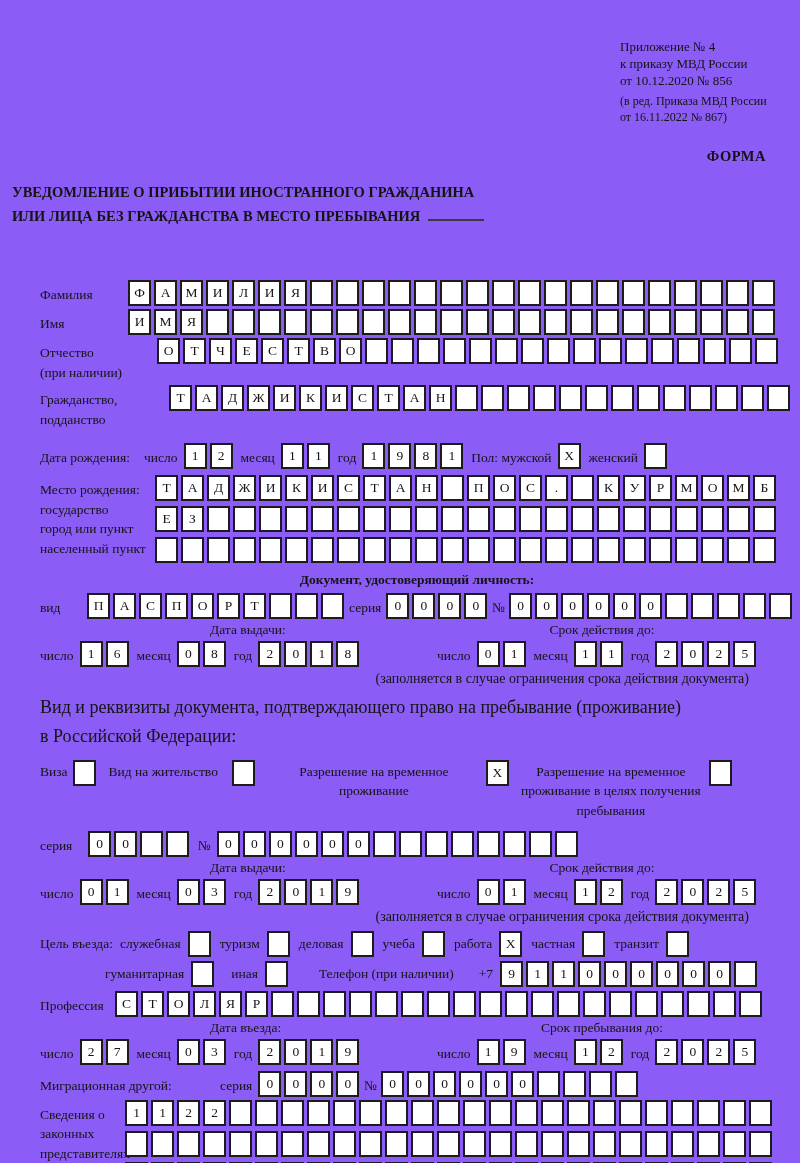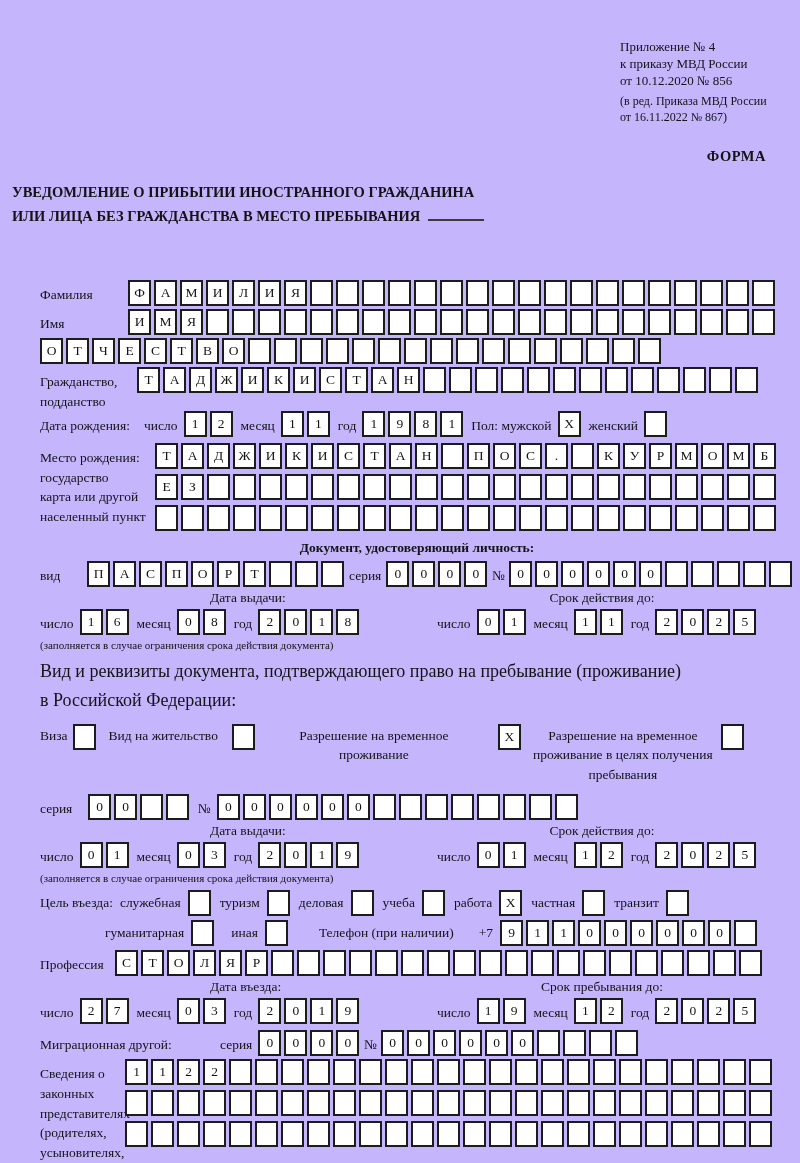--- a/index.html
+++ b/index.html
@@ -1,16 +1,16 @@
 <!DOCTYPE html>
 <html><head>
 <meta charset="utf-8">
 <style>
   html,body{margin:0;padding:0;background:#ffffff;}
-  .page{position:relative;width:800px;height:1163px;background:#c4b5fd;
+  .page{position:relative;width:800px;height:1163px;background:#8b5cf6;
         font-family:"Liberation Serif","DejaVu Serif",serif;color:#141414;overflow:hidden;}
   
   .apx{position:absolute;left:620px;top:38px;font-size:13px;line-height:1.32;white-space:nowrap;}
   .apx .amend{font-size:12px;line-height:1.33;margin-top:5px;}
   .forma{position:absolute;top:148px;right:34px;font-weight:bold;font-size:14.5px;letter-spacing:.5px;}
   .title{position:absolute;top:181px;left:12px;width:100%;font-weight:bold;font-size:14.5px;line-height:1.65;}
   .title .blank{display:inline-block;width:56px;height:13px;border-bottom:2px solid #3a3a3a;margin-left:8px;}
   .sec1{position:absolute;top:251px;left:0;width:100%;text-align:center;font-weight:bold;font-size:13px;letter-spacing:.2px;}
   
   .form{position:absolute;top:280px;left:40px;width:754px;font-size:13.5px;}
@@ -21,31 +21,31 @@
   .cell{box-sizing:border-box;width:23px;height:26px;border:2px solid #1c1c1c;display:flex;
         align-items:center;justify-content:center;font-size:13.5px;flex:0 0 auto;background:#fff;}
   .dl{margin:0 6px 0 8px;} .dl0{margin-right:6px;}
   .stack .cells{margin-bottom:5px;}
   .doc-head{text-align:center;font-weight:bold;font-size:13.5px;margin:4px 0 5px;}
   .dpair{display:flex;margin-top:2px;gap:17px;}
   .dg1{width:340px;flex:0 0 auto;} .dg2{margin-left:40px;flex:0 0 auto;}
   .dhead{margin-bottom:3px;font-size:13.5px;}
   .dh1{padding-left:170px;} .dh2{text-align:center;width:330px;}
   .dline{display:flex;align-items:flex-start;}
-  .note{width:754px;text-align:left;padding-right:45px;box-sizing:border-box;
-        font-size:11px;margin:4px 0 6px;font-family:Liberation Serif, serif;}
+  .note{width:754px;text-align:right;padding-right:45px;box-sizing:border-box;
+        font-size:14px;margin:4px 0 6px;font-family:Liberation Serif, serif;}
   .intro{font-size:18px;line-height:1.6;}
   .opts{display:flex;align-items:flex-start;margin:6px 0 10px;}
   .opt{display:flex;align-items:flex-start;}
   .opt .cells{margin-top:3px;}
   .opt-lbl{padding-top:5px;line-height:1.45;}
   .opt-c{text-align:center;}
   .o1 .opt-lbl{margin-right:5px;}
   .o2{margin-left:13px;} .o2 .opt-lbl{margin-right:14px;}
-  .o3{margin-left:15px;gap:12px;} .o3 .opt-lbl{width:208px;margin-right:8px;}
+  .o3{margin-left:15px;} .o3 .opt-lbl{width:208px;margin-right:8px;}
   .o4{margin-left:9px;}  .o4 .opt-lbl{width:186px;margin-right:5px;}
   .pur{display:flex;align-items:flex-start;margin-bottom:4px;}
   .pur .plbl{padding-top:5px;margin-right:7px;}
   .pur .cells{margin-right:9px;}
   .ind{margin-left:65px;}
   .reps{display:flex;align-items:flex-start;margin-top:2px;}
   .mt6{margin-top:6px;}
 </style>
 </head>
 <body>
@@ -128,20 +128,24 @@
           <div class="cell"></div>
           <div class="cell"></div>
           <div class="cell"></div>
           <div class="cell"></div>
           <div class="cell"></div>
           <div class="cell"></div>
         </div>
     </div>
 
     <div class="frow">
+      <div class="flabel w117">
+        <div>Отчество</div>
+        <div>(при наличии)</div>
+      </div>
       <div class="cells">
           <div class="cell">О</div>
           <div class="cell">Т</div>
           <div class="cell">Ч</div>
           <div class="cell">Е</div>
           <div class="cell">С</div>
           <div class="cell">Т</div>
           <div class="cell">В</div>
           <div class="cell">О</div>
           <div class="cell"></div>
@@ -156,21 +160,21 @@
           <div class="cell"></div>
           <div class="cell"></div>
           <div class="cell"></div>
           <div class="cell"></div>
           <div class="cell"></div>
           <div class="cell"></div>
           <div class="cell"></div>
         </div>
     </div>
 
-    <div class="frow" style="margin-bottom:0;">
+    <div class="frow" style="margin-bottom:14px;gap:32px;">
       <div class="flabel w97">
         <div>Гражданство,</div>
         <div>подданство</div>
       </div>
       <div class="cells">
           <div class="cell">Т</div>
           <div class="cell">А</div>
           <div class="cell">Д</div>
           <div class="cell">Ж</div>
           <div class="cell">И</div>
@@ -222,21 +226,21 @@
       <span class="flabel dl">женский</span>
       <div class="cells">
           <div class="cell"></div>
         </div>
     </div>
 
     <div class="frow" style="margin-bottom:0;">
       <div class="flabel w115">
         <div>Место рождения:</div>
         <div>государство</div>
-        <div>карта или другой</div>
+        <div>город или пункт</div>
         <div>населенный пункт</div>
       </div>
       <div class="stack">
         <div class="cells">
             <div class="cell">Т</div>
             <div class="cell">А</div>
             <div class="cell">Д</div>
             <div class="cell">Ж</div>
             <div class="cell">И</div>
             <div class="cell">К</div>

